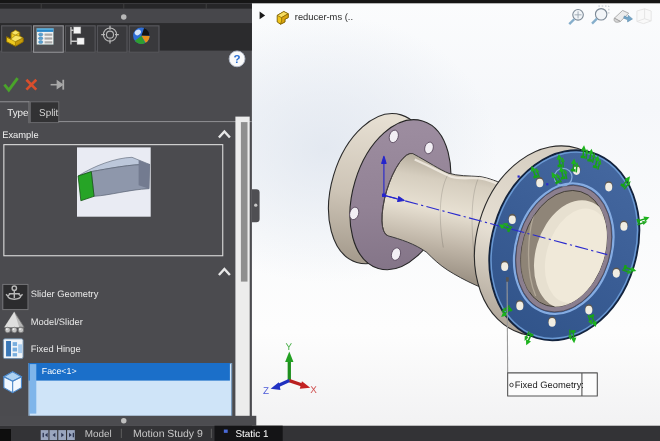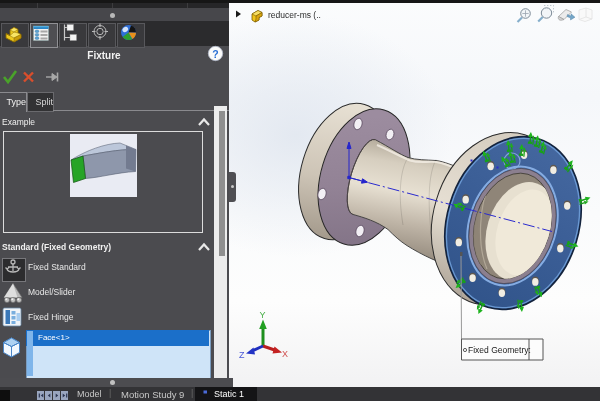--- a/index.html
+++ b/index.html
@@ -21,34 +21,32 @@
   <div class="abs" style="left:0;top:5px;width:229px;height:14px;background:#47474b"></div>
   <div class="abs" style="left:110px;top:10px;width:5px;height:5px;border-radius:50%;background:#b8b8b8"></div>
 
   <div class="abs" style="left:0;top:18px;width:229px;height:25px;background:#2b2b2d"></div>
   <div class="abs" style="left:1px;top:20px;width:26px;height:23px;background:#39393c;border:1px solid #58585c"></div>
   <div class="abs" style="left:30px;top:20px;width:26px;height:23px;background:#4e4e52;border:1px solid #909094"></div>
   <div class="abs" style="left:59px;top:20px;width:26px;height:23px;background:#39393c;border:1px solid #58585c"></div>
   <div class="abs" style="left:88px;top:20px;width:26px;height:23px;background:#39393c;border:1px solid #58585c"></div>
   <div class="abs" style="left:117px;top:20px;width:26px;height:23px;background:#39393c;border:1px solid #58585c"></div>
 
-  <div class="abs" style="left:0;top:44px;width:208px;height:18px;text-align:center;font-weight:bold;color:#f2f2f2;font-size:10px;line-height:18px">Fixture</div>
 
   <div class="abs" style="left:0;top:89px;width:26px;height:19px;border-top:1px solid #8a8a8e;border-right:1px solid #8a8a8e;color:#f0f0f0;font-size:9px;text-align:right;line-height:19px">Type</div>
   <div class="abs" style="left:27px;top:89px;width:25px;height:18px;background:#323234;border:1px solid #6a6a6e;color:#d8d8d8;font-size:9px;text-align:right;line-height:18px">Split</div>
   <div class="abs" style="left:53px;top:107px;width:176px;height:1px;background:#8a8a8e"></div>
 
   <div class="abs" style="left:2px;top:114px;font-weight:normal;color:#f0f0f0;font-size:8.5px">Example</div>
   <div class="abs" style="left:3px;top:128px;width:198px;height:100px;border:1px solid #dcdcdc"></div>
   <div class="abs" style="left:70px;top:131px;width:67px;height:63px;background:#e9ebf3"></div>
 
-  <div class="abs" style="left:2px;top:239px;font-weight:bold;color:#f0f0f0;font-size:8.5px">Standard (Fixed Geometry)</div>
 
   <div class="abs" style="left:2px;top:255px;width:22px;height:22px;background:#2c2c2e;border:1px solid #77777b"></div>
-  <div class="abs txt" style="left:28px;top:259px">Fixed Standard</div>
+  <div class="abs txt" style="left:28px;top:259px">Slider Geometry</div>
   <div class="abs txt" style="left:28px;top:284px">Model/Slider</div>
   <div class="abs txt" style="left:28px;top:309px">Fixed Hinge</div>
 
   <div class="abs" style="left:26px;top:327px;width:183px;height:47px;background:#cfe4f8;border:1px solid #7a9cbf"></div>
   <div class="abs" style="left:26px;top:327px;width:183px;height:16px;background:#1b6fc9"></div>
   <div class="abs" style="left:27px;top:328px;width:6px;height:45px;background:#7fb5ea"></div>
   <div class="abs" style="left:38px;top:330px;color:#fff;font-size:8px">Face&lt;1&gt;</div>
 
   <div class="abs" style="left:214px;top:103px;width:13px;height:275px;background:#ececec"></div>
   <div class="abs" style="left:219px;top:108px;width:6px;height:145px;background:#8f8f8f"></div>

